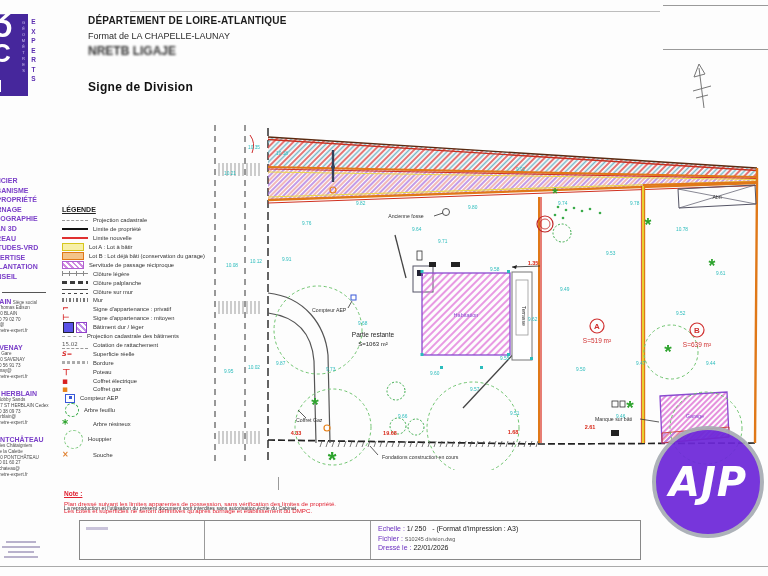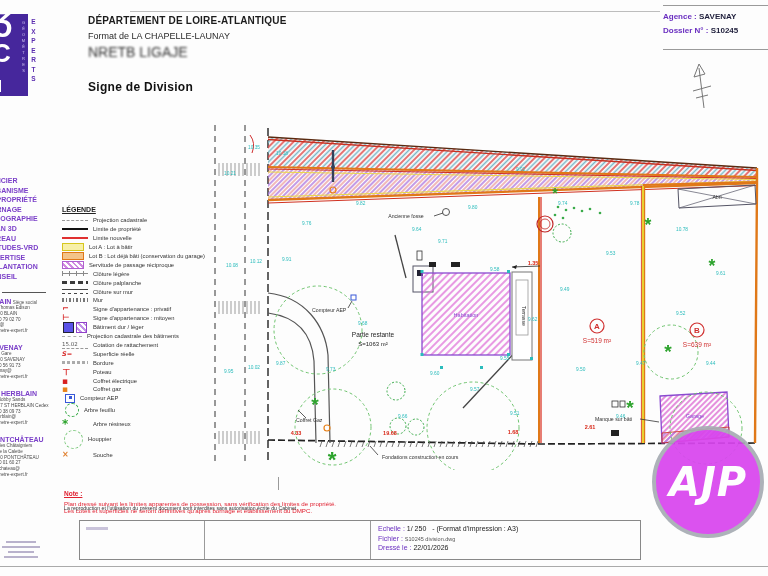--- a/index.html
+++ b/index.html
@@ -5,21 +5,21 @@
   html,body{margin:0;padding:0;background:#e8e8e8}
   #page{position:relative;width:768px;height:576px;background:#fdfdfd;overflow:hidden;
         font-family:"Liberation Sans","DejaVu Sans",sans-serif;color:#222}
   .abs{position:absolute}
   .hline{position:absolute;height:1px;background:#bdbdbd}
   .vline{position:absolute;width:1px;background:#9a9a9a}
 
   
   .dept{left:88px;top:15px;font-size:10px;font-weight:bold;letter-spacing:.2px;color:#1c1c1c}
   .commune{left:88px;top:31px;font-size:9px;color:#2a2a2a;filter:blur(.25px)}
-  .lieu{left:88px;top:44px;font-size:14px;font-weight:normal;color:#333;filter:blur(.8px)}
+  .lieu{left:88px;top:44px;font-size:12px;font-weight:bold;color:#333;filter:blur(.8px)}
   .ptitle{left:88px;top:80px;font-size:12px;font-weight:bold;color:#111;letter-spacing:.3px}
   .agency{left:663px;top:10px;width:105px;overflow:hidden}
   .agency .row{white-space:nowrap;font-size:8px;font-weight:bold;line-height:14px}
   .agency .lab{color:#6a2fc0}
   .agency .val{color:#1d1d3a}
 
   
   .logo-sq{left:-8px;top:14px;width:36px;height:82px;background:#46279c;overflow:hidden}
   .logo-sq .m1{position:absolute;left:2px;top:-10px;font-size:30px;font-weight:bold;color:#fff}
   .logo-sq .m2{position:absolute;left:0px;top:24px;font-size:26px;font-weight:bold;color:#fff}
@@ -102,21 +102,21 @@
   .cart .cv2{left:290px;top:0;height:38px}
   .cart .cell{position:absolute;left:298px;top:3px}
   .cart .crow{font-size:7px;line-height:10.5px;white-space:nowrap}
   .cart .lab{color:#6a2fc0}
   .cart .val{color:#222}
   .cart .blur{filter:blur(.5px);font-size:5.5px;color:#555}
   .cart .stub{position:absolute;left:6px;top:6px;width:22px;height:3px;background:#c9c3da}
 
   
   .wm{left:652px;top:426px;width:112px;height:112px;border-radius:50%;
-      background:#d946ef;border:4px solid #a8adb4;box-sizing:border-box;opacity:.93;
+      background:#6d28d9;border:4px solid #a8adb4;box-sizing:border-box;opacity:.93;
       display:flex;align-items:center;justify-content:center}
   .wm span{color:#fff;font-size:40px;font-weight:bold;font-style:italic;
       font-family:"DejaVu Sans",sans-serif;letter-spacing:1px}
 </style>
 </head>
 <body>
 
 <div id="page">
 
   <div class="hline" style="left:130px;top:11px;width:530px"></div>
@@ -129,26 +129,20 @@
     <span class="geos">GÉOMÈTRES</span>
     <div class="sq2"></div>
   </div>
   <div class="abs experts">EXPERTS</div>
 
   <div class="abs dept">DÉPARTEMENT DE LOIRE-ATLANTIQUE</div>
   <div class="abs commune">Format de LA CHAPELLE-LAUNAY</div>
   <div class="abs lieu">NRETB LIGAJE</div>
   <div class="abs ptitle">Signe de Division</div>
 
-  <div class="abs agency">
-    <div class="row"><span class="lab">Agence :</span>
-      <span class="val">SAVENAY</span></div>
-    <div class="row"><span class="lab">Dossier N° :</span>
-      <span class="val">S10245</span></div>
-  </div>
 
   <div class="abs" id="services">
       <div class="svc">FONCIER</div>
       <div class="svc">URBANISME</div>
       <div class="svc">COPROPRIÉTÉ</div>
       <div class="svc">BORNAGE</div>
       <div class="svc">TOPOGRAPHIE</div>
       <div class="svc">SCAN 3D</div>
       <div class="svc">BUREAU</div>
       <div class="svc">D'ÉTUDES-VRD</div>

